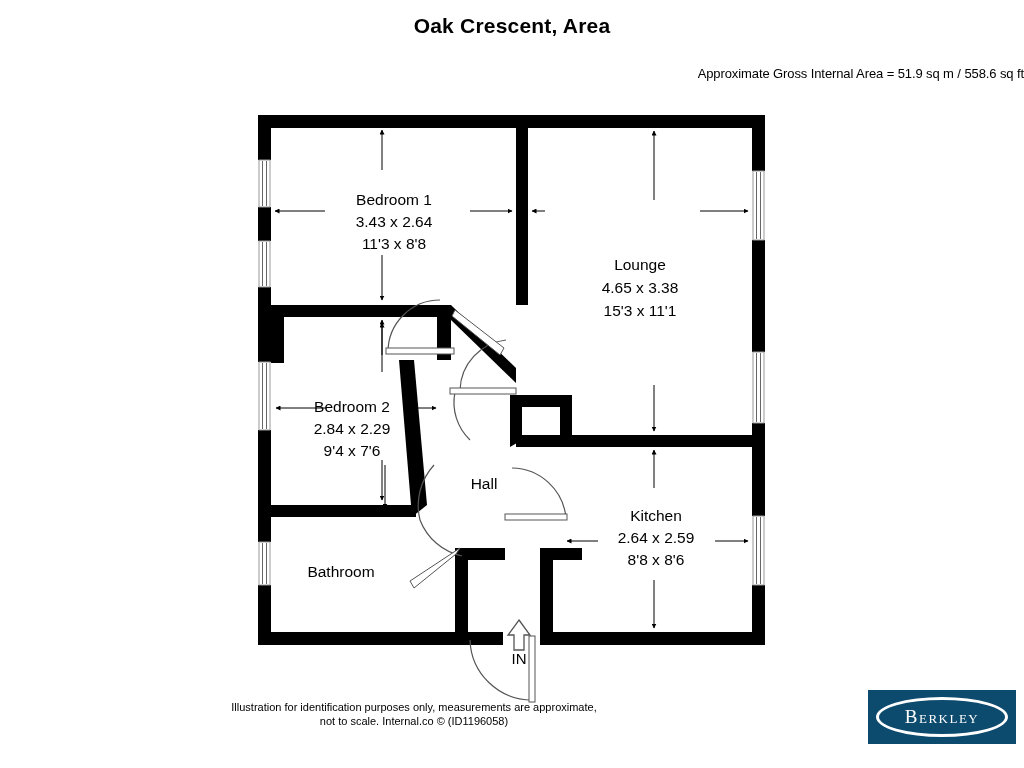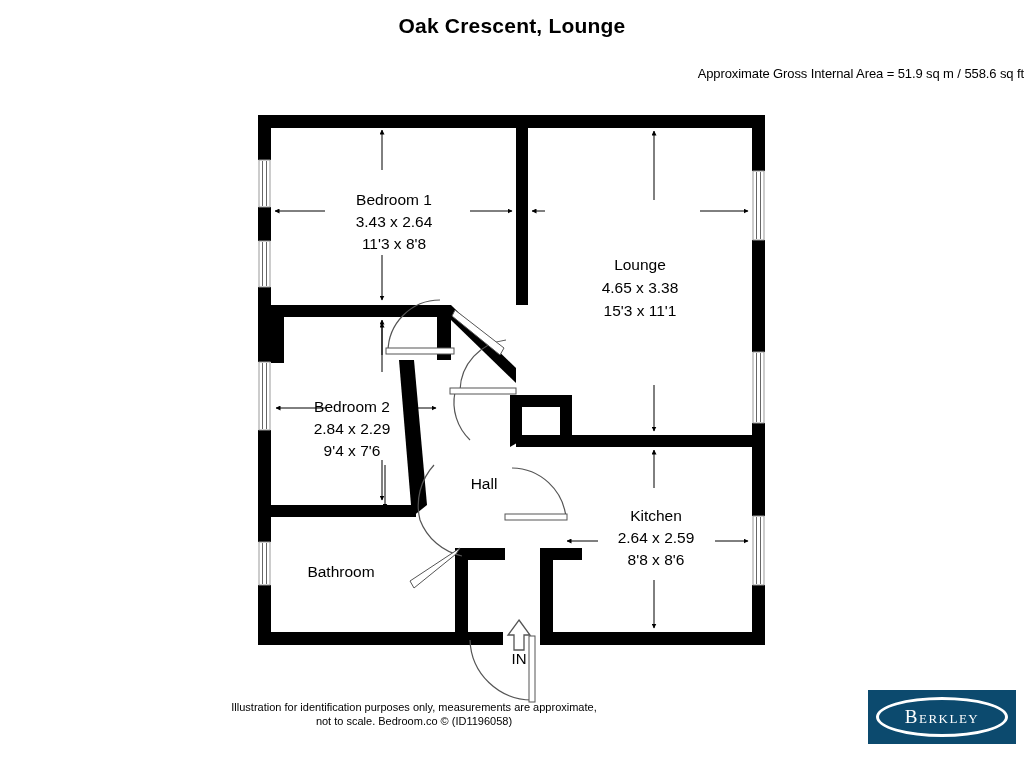--- a/index.html
+++ b/index.html
@@ -97,21 +97,21 @@
   .room-name { font-size: 15.5px; }
   .room-dim { font-size: 15.5px; }
   .hall-name { font-size: 15.5px; }
   .in-label { font-size: 15px; }
 </style>
 </head>
 <body>
 
 <div id="page">
 
-  <div class="title">Oak Crescent, Lounge</div>
+  <div class="title">Oak Crescent, Area</div>
   <div class="subtitle">Approximate Gross Internal Area = 51.9 sq m / 558.6 sq ft</div>
 
   <div class="plan-wrap">
     <svg width="1024" height="768" viewBox="0 0 1024 768" xmlns="http://www.w3.org/2000/svg">
 
       <g fill="#000000">
 
         <rect x="258" y="115" width="507" height="13"></rect>
 
         <rect x="258" y="632" width="245" height="13"></rect>
@@ -325,21 +325,21 @@
           <polygon points="519,620 530,635 524,635 524,650 514,650 514,635 508,635"></polygon>
         </g>
         <text class="in-label" x="519" y="664" text-anchor="middle">IN</text>
       </g>
 
     </svg>
   </div>
 
   <div class="footer">
     <span class="footer-line">Illustration for identification purposes only, measurements are approximate,</span>
-    <span class="footer-line">not to scale. Bedroom.co © (ID1196058)</span>
+    <span class="footer-line">not to scale. Internal.co © (ID1196058)</span>
   </div>
 
   <div class="logo">
     <div class="logo-ellipse">
       <span class="logo-text">Berkley</span>
     </div>
   </div>
 
 </div>
 

